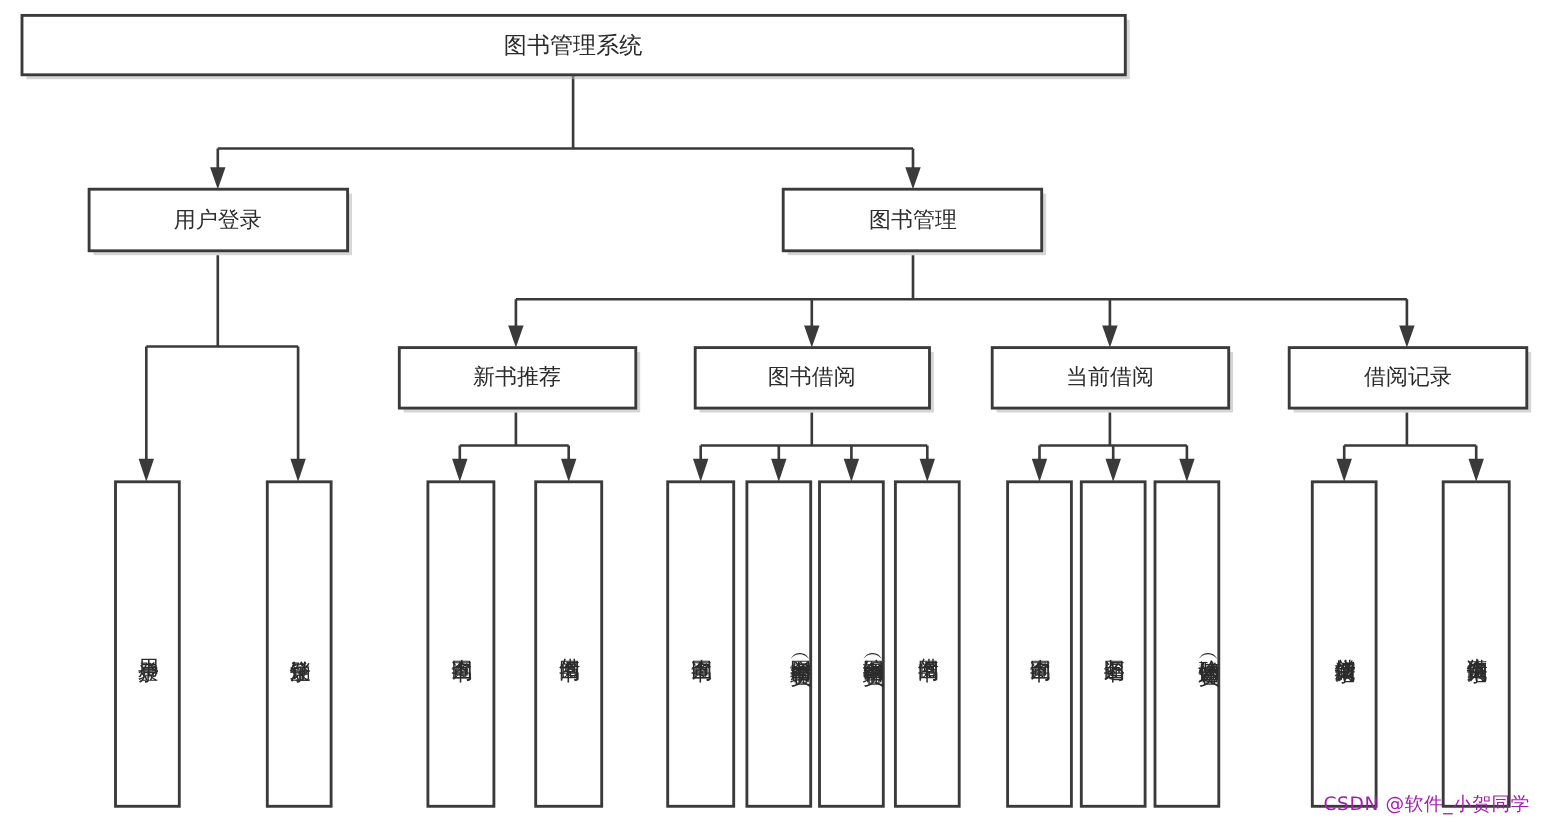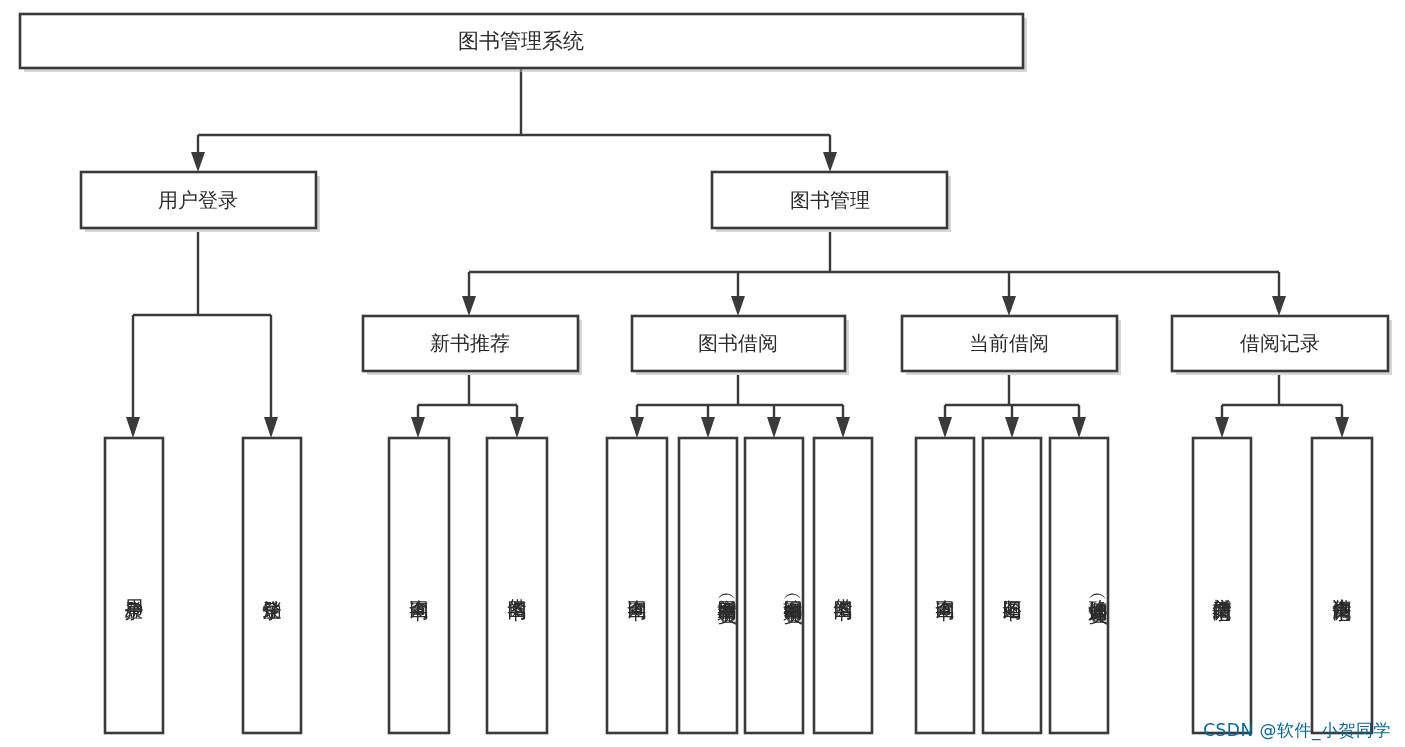--- a/index.html
+++ b/index.html
@@ -70,21 +70,21 @@
     white-space: nowrap;
     text-align: center;
     pointer-events: none;
   }
   .watermark {
     position: absolute;
     right: 14px;
     bottom: 5px;
     font-family: "DejaVu Sans", "Liberation Sans", sans-serif;
     font-size: 17px;
-    color: #0369a1;
+    color: #a21caf;
     letter-spacing: 0.5px;
     white-space: nowrap;
     margin-top: 35px;
   }
 </style>
 </head>
 <body>
 
 <div id="diagram-root">
 

